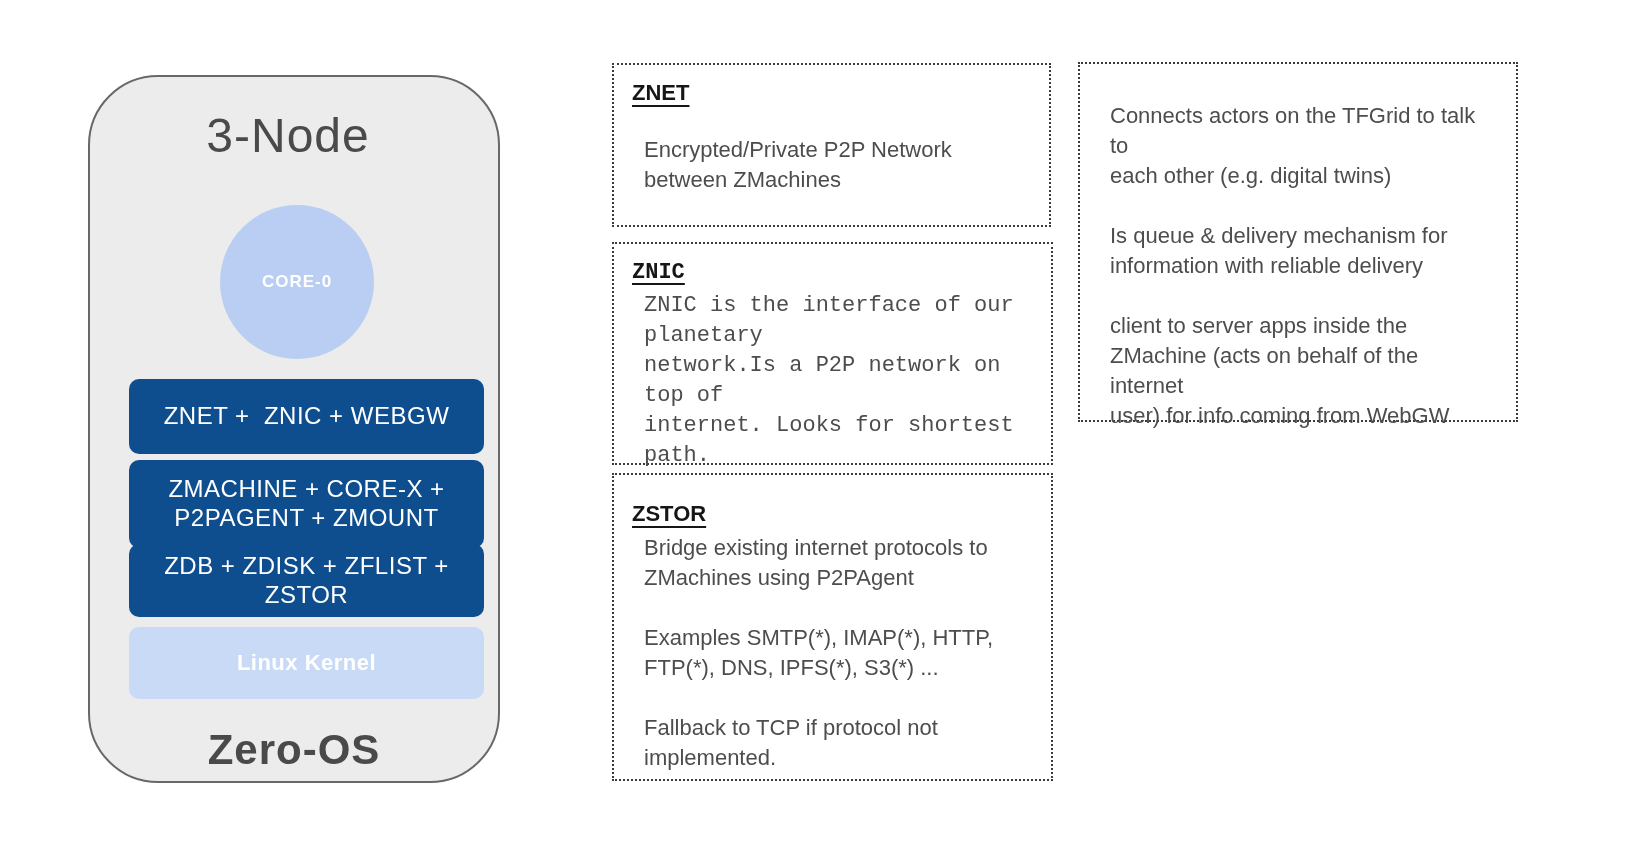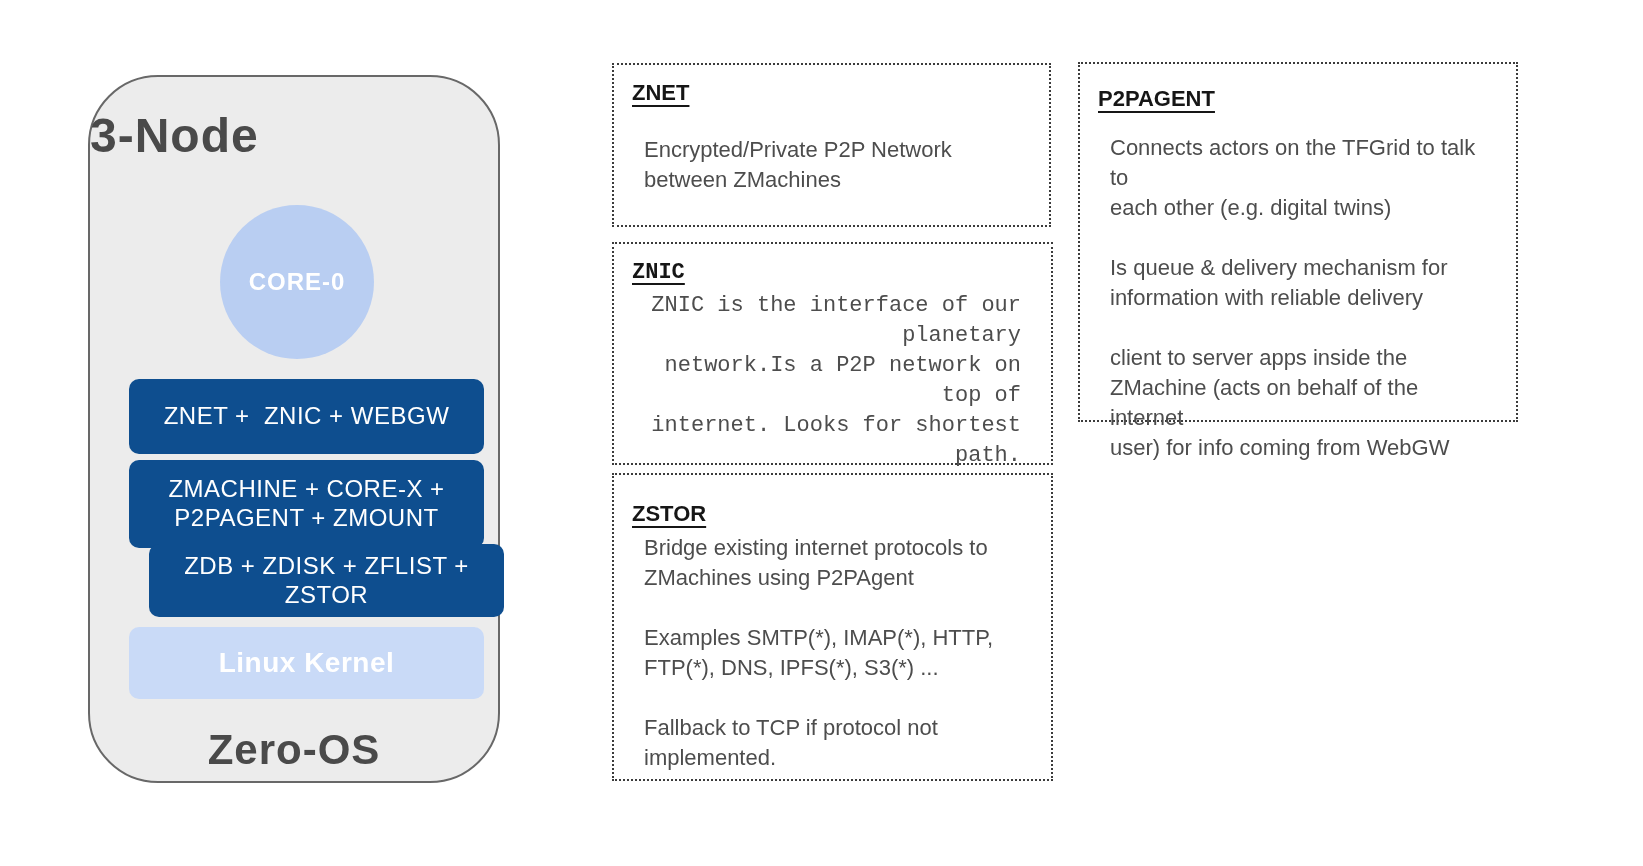--- a/index.html
+++ b/index.html
@@ -19,46 +19,46 @@
     position:relative;width:1643px;height:866px;background:#ffffff;overflow:hidden;
   }
 
   
   .node-panel{
     position:absolute;left:88px;top:75px;width:412px;height:708px;
     box-sizing:border-box;border:2px solid var(--panel-border);
     border-radius:70px;background:var(--panel-gray);
   }
   .node-title{
-    position:absolute;top:35px;left:0;right:12px;text-align:left;
-    font-size:48px;line-height:1;font-weight:700;letter-spacing:1px;
+    position:absolute;top:35px;left:0;right:12px;text-align:center;
+    font-size:48px;line-height:1;font-weight:400;letter-spacing:1px;
     color:var(--heading-gray);
   }
   .core-circle{
     position:absolute;left:130px;top:128px;width:154px;height:154px;
     border-radius:50%;background:var(--accent-light-blue);
     display:flex;align-items:center;justify-content:center;
   }
   .core-label{
-    color:#ffffff;font-size:24px;font-weight:700;letter-spacing:1px;
+    color:#ffffff;font-size:17px;font-weight:700;letter-spacing:1px;
   }
   .stack-box{
     position:absolute;left:39px;width:355px;box-sizing:border-box;
     background:var(--accent-dark-blue);border-radius:10px;
     color:#ffffff;font-size:24px;line-height:1.2;letter-spacing:0.5px;
     display:flex;align-items:center;justify-content:center;text-align:center;
     white-space:pre-wrap;
   }
   .box-1{top:302px;height:75px;}
   .box-2{top:383px;height:88px;}
-  .box-3{top:467px;height:73px;margin-left:20px;}
+  .box-3{top:467px;height:73px;}
   .kernel-box{
     position:absolute;left:39px;top:550px;width:355px;height:72px;box-sizing:border-box;
     background:var(--kernel-blue);border-radius:10px;
-    color:#ffffff;font-size:28px;font-weight:700;letter-spacing:0.5px;
+    color:#ffffff;font-size:22px;font-weight:700;letter-spacing:0.5px;
     display:flex;align-items:center;justify-content:center;
   }
   .os-label{
     position:absolute;top:652px;left:0;right:0;text-align:center;
     font-size:42px;line-height:1;font-weight:700;letter-spacing:1px;
     color:var(--heading-gray);
   }
 
   
   .ann{
@@ -71,21 +71,21 @@
   .ann-p2pagent{left:1078px;top:62px;width:440px;height:360px;padding:19px 18px;}
   .ann-title{
     margin:0;font-size:22px;line-height:32px;font-weight:700;color:var(--title-black);
     text-decoration:underline;text-underline-offset:5px;text-decoration-thickness:2px;
   }
   .ann-body{
     margin:12px;font-size:22px;line-height:30px;color:var(--body-gray);
     white-space:pre-line;
   }
   .ann-znet  .ann-body{margin-top:26px;}
-  .ann-znic  .ann-body{margin-top:2px;text-align:right;}
+  .ann-znic  .ann-body{margin-top:2px;}
   .ann-webgw .ann-body{margin-top:3px;}
   .ann-p2pagent .ann-body{margin-top:18px;}
 </style>
 </head>
 <body>
 
 <div class="canvas">
 
   <div class="node-panel">
     <div class="node-title">3-Node</div>
@@ -123,21 +123,20 @@
 ZMachines using P2PAgent
 
 Examples SMTP(*), IMAP(*), HTTP,
 FTP(*), DNS, IPFS(*), S3(*) ...
 
 Fallback to TCP if protocol not
 implemented.</p>
   </section>
 
   <section class="ann ann-p2pagent">
-    <h2 class="ann-title">P2PAGENT</h2>
     <p class="ann-body">Connects actors on the TFGrid to talk to
 each other (e.g. digital twins)
 
 Is queue &amp; delivery mechanism for
 information with reliable delivery
 
 client to server apps inside the
 ZMachine (acts on behalf of the internet
 user) for info coming from WebGW</p>
   </section>

